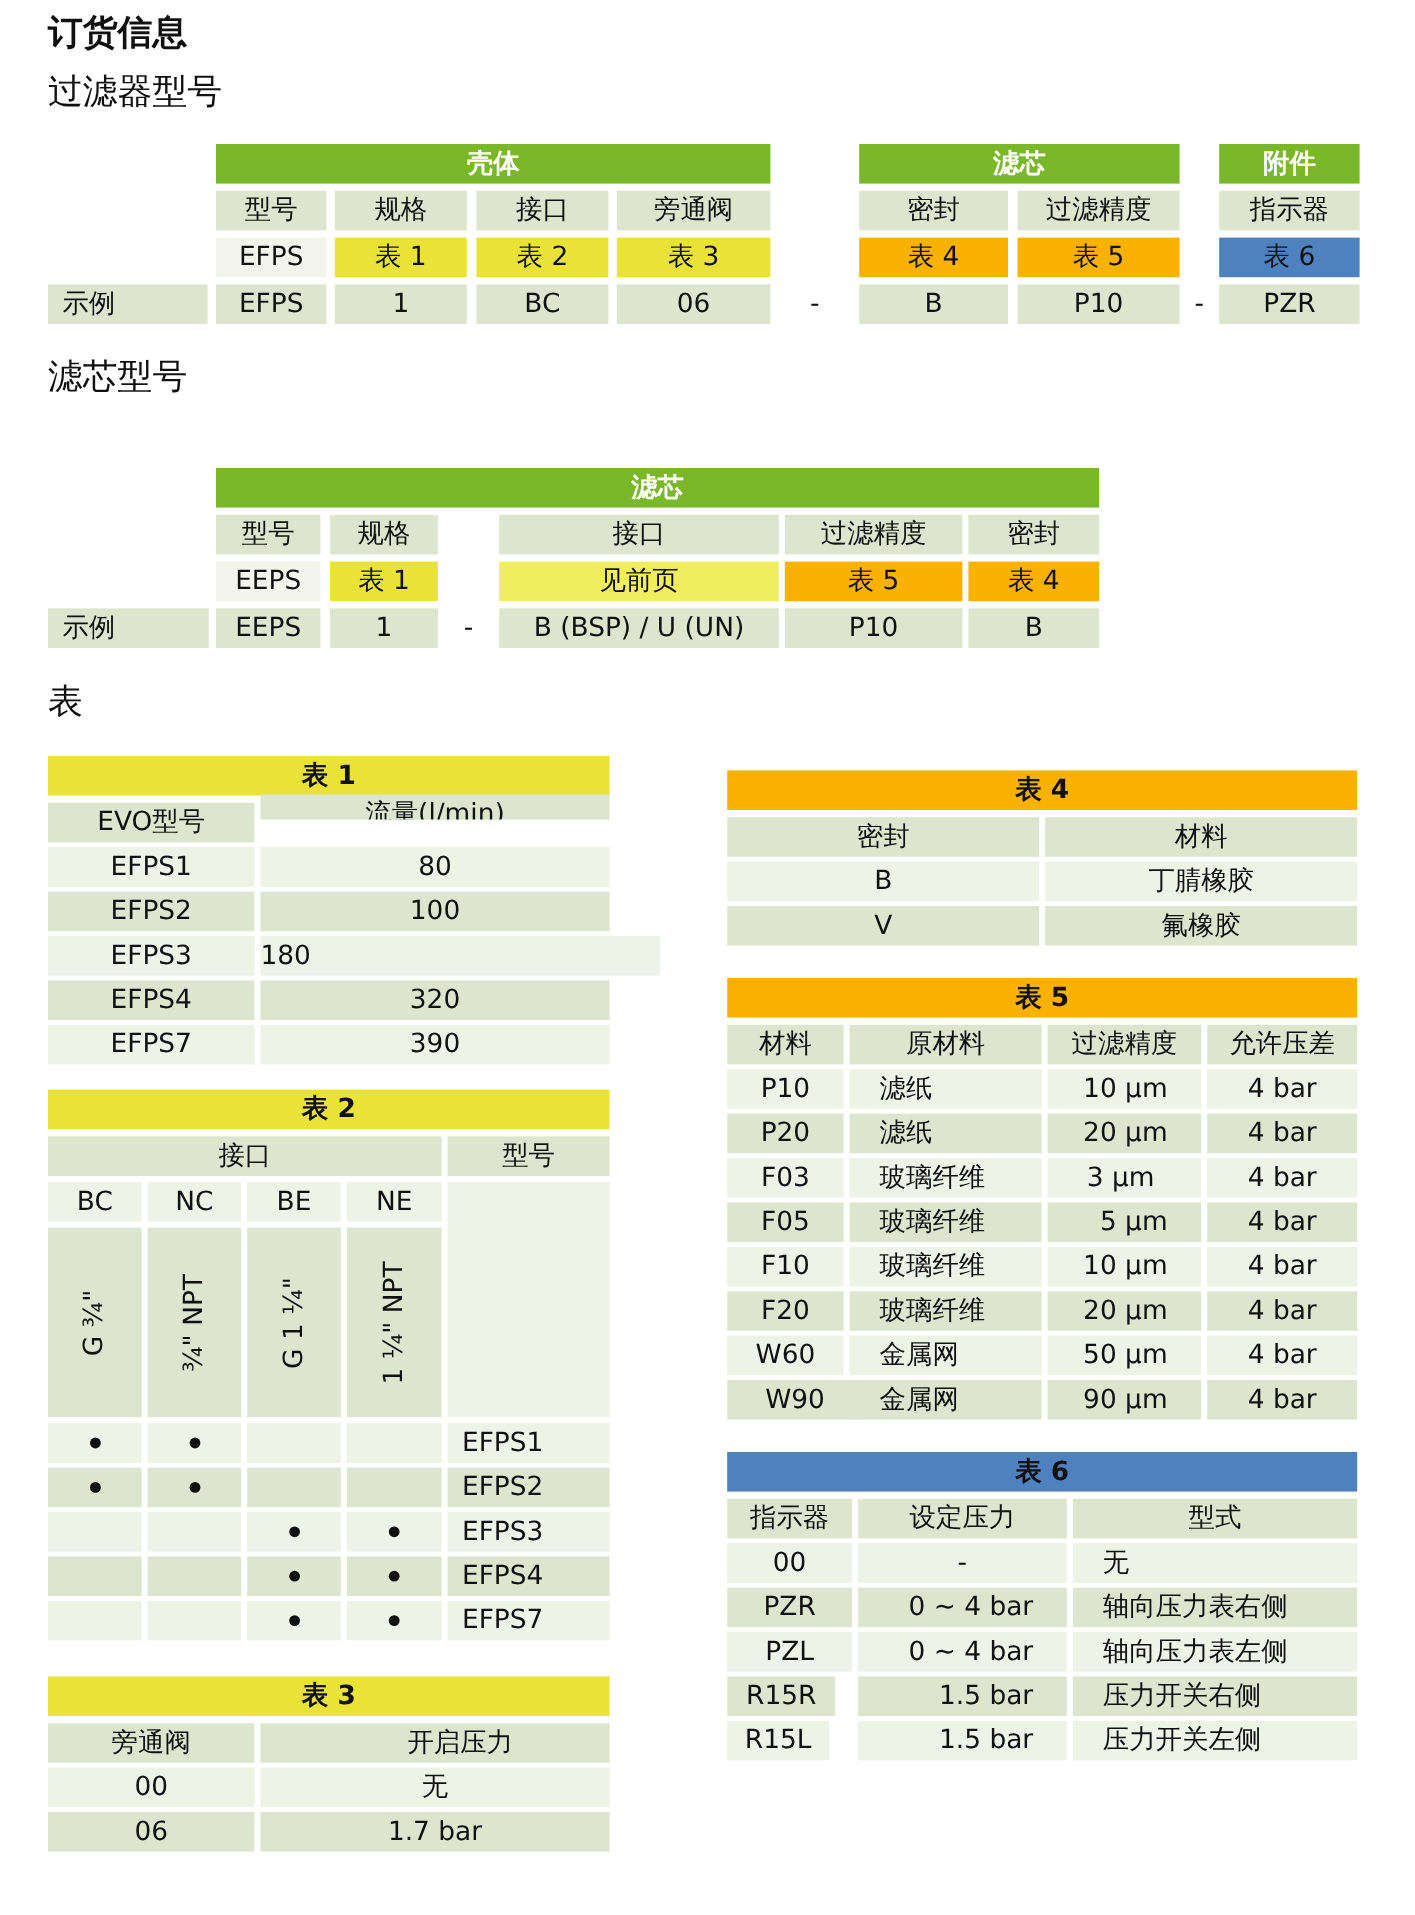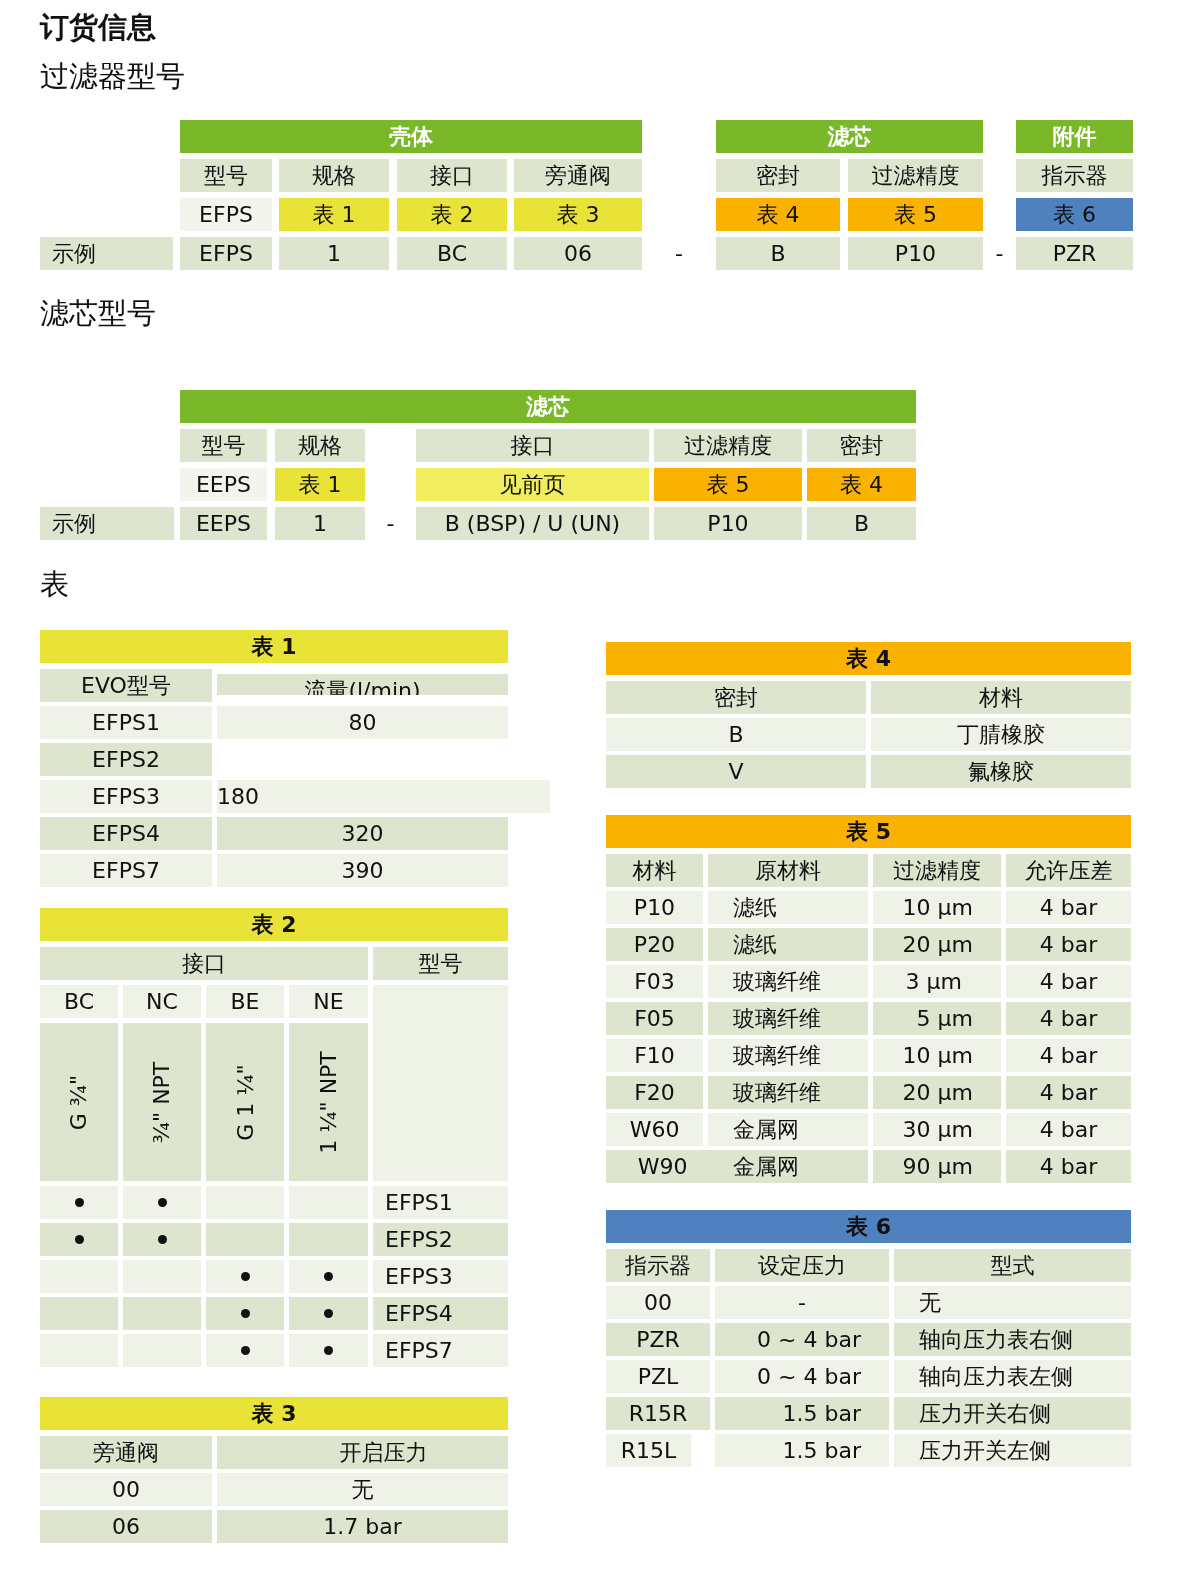--- a/index.html
+++ b/index.html
@@ -98,24 +98,25 @@
   <div class="cell sage" style="left:376px;top:117px;width:233px">B (BSP) / U (UN)</div>
   <div class="cell sage" style="left:614px;top:117px;width:148px">P10</div>
   <div class="cell sage" style="left:767px;top:117px;width:109px">B</div>
 </div>
 
 <div class="section" style="left:40px;top:565px">表</div>
 
 <div class="tbl" style="left: 40px; top: 630px; width: 468px; height: 257px;">
     <div class="cell bar yellow" style="left: 0px; top: 0px; width: 468px; height: 33px; line-height: 33px;">表 1</div>
     <div class="cell sage" style="left: 0px; top: 39px; width: 172px; height: 33px; line-height: 33px;">EVO型号</div>
-    <div class="cell sage" style="left: 177px; top: 44px; width: 291px; height: 21px; line-height: 33px;">流量(l/min)</div>
+    <div class="cell sage" style="left: 177px; top: 32px; width: 291px; height: 21px; line-height: 33px;">流量(l/min)</div>
     <div class="cell light" style="left: 0px; top: 76px; width: 172px; height: 33px; line-height: 33px; text-align: center;">EFPS1</div>
     <div class="cell light" style="left: 177px; top: 76px; width: 291px; height: 33px; line-height: 33px; text-align: center;">80</div>
     <div class="cell sage" style="left: 0px; top: 113px; width: 172px; height: 33px; line-height: 33px; text-align: center;">EFPS2</div>
+    <div class="cell sage" style="left: 177px; top: 113px; width: 291px; height: 33px; line-height: 33px; text-align: center;">100</div>
     <div class="cell light" style="left: 0px; top: 150px; width: 172px; height: 33px; line-height: 33px; text-align: center;">EFPS3</div>
     <div class="cell light" style="left: 177px; top: 150px; width: 333px; height: 33px; line-height: 33px; text-align: left;">180</div>
     <div class="cell sage" style="left: 0px; top: 187px; width: 172px; height: 33px; line-height: 33px; text-align: center;">EFPS4</div>
     <div class="cell sage" style="left: 177px; top: 187px; width: 291px; height: 33px; line-height: 33px; text-align: center;">320</div>
     <div class="cell light" style="left: 0px; top: 224px; width: 172px; height: 33px; line-height: 33px; text-align: center;">EFPS7</div>
     <div class="cell light" style="left: 177px; top: 224px; width: 291px; height: 33px; line-height: 33px; text-align: center;">390</div>
   </div>
 <div class="tbl" style="left: 40px; top: 1397px; width: 468px; height: 146px;">
     <div class="cell bar yellow" style="left: 0px; top: 0px; width: 468px; height: 33px; line-height: 33px;">表 3</div>
     <div class="cell sage" style="left: 0px; top: 39px; width: 172px; height: 33px; line-height: 33px;">旁通阀</div>
@@ -159,42 +160,42 @@
     <div class="cell light" style="left: 0px; top: 224px; width: 97px; height: 33px; line-height: 33px; text-align: center;">F10</div>
     <div class="cell light" style="left: 102px; top: 224px; width: 160px; height: 33px; line-height: 33px; text-align: left; padding-left: 25px;">玻璃纤维</div>
     <div class="cell light" style="left: 267px; top: 224px; width: 128px; height: 33px; line-height: 33px; text-align: right; padding-right: 28px;">10 µm</div>
     <div class="cell light" style="left: 400px; top: 224px; width: 125px; height: 33px; line-height: 33px; text-align: center;">4 bar</div>
     <div class="cell sage" style="left: 0px; top: 261px; width: 97px; height: 33px; line-height: 33px; text-align: center;">F20</div>
     <div class="cell sage" style="left: 102px; top: 261px; width: 160px; height: 33px; line-height: 33px; text-align: left; padding-left: 25px;">玻璃纤维</div>
     <div class="cell sage" style="left: 267px; top: 261px; width: 128px; height: 33px; line-height: 33px; text-align: right; padding-right: 28px;">20 µm</div>
     <div class="cell sage" style="left: 400px; top: 261px; width: 125px; height: 33px; line-height: 33px; text-align: center;">4 bar</div>
     <div class="cell light" style="left: 0px; top: 298px; width: 97px; height: 33px; line-height: 33px; text-align: center;">W60</div>
     <div class="cell light" style="left: 102px; top: 298px; width: 160px; height: 33px; line-height: 33px; text-align: left; padding-left: 25px;">金属网</div>
-    <div class="cell light" style="left: 267px; top: 298px; width: 128px; height: 33px; line-height: 33px; text-align: right; padding-right: 28px;">30 µm</div>
+    <div class="cell light" style="left: 267px; top: 298px; width: 128px; height: 33px; line-height: 33px; text-align: right; padding-right: 28px;">50 µm</div>
     <div class="cell light" style="left: 400px; top: 298px; width: 125px; height: 33px; line-height: 33px; text-align: center;">4 bar</div>
     <div class="cell sage" style="left: 0px; top: 335px; width: 113px; height: 33px; line-height: 33px; text-align: center;">W90</div>
     <div class="cell sage" style="left: 102px; top: 335px; width: 160px; height: 33px; line-height: 33px; text-align: left; padding-left: 25px;">金属网</div>
     <div class="cell sage" style="left: 267px; top: 335px; width: 128px; height: 33px; line-height: 33px; text-align: right; padding-right: 28px;">90 µm</div>
     <div class="cell sage" style="left: 400px; top: 335px; width: 125px; height: 33px; line-height: 33px; text-align: center;">4 bar</div>
   </div>
 <div class="tbl" style="left: 606px; top: 1210px; width: 525px; height: 257px;">
     <div class="cell bar blue" style="left: 0px; top: 0px; width: 525px; height: 33px; line-height: 33px;">表 6</div>
     <div class="cell sage" style="left: 0px; top: 39px; width: 104px; height: 33px; line-height: 33px;">指示器</div>
     <div class="cell sage" style="left: 109px; top: 39px; width: 174px; height: 33px; line-height: 33px;">设定压力</div>
     <div class="cell sage" style="left: 288px; top: 39px; width: 237px; height: 33px; line-height: 33px;">型式</div>
     <div class="cell light" style="left: 0px; top: 76px; width: 104px; height: 33px; line-height: 33px; text-align: center;">00</div>
     <div class="cell light" style="left: 109px; top: 76px; width: 174px; height: 33px; line-height: 33px; text-align: center;">-</div>
     <div class="cell light" style="left: 288px; top: 76px; width: 237px; height: 33px; line-height: 33px; text-align: left; padding-left: 25px;">无</div>
     <div class="cell sage" style="left: 0px; top: 113px; width: 104px; height: 33px; line-height: 33px; text-align: center;">PZR</div>
     <div class="cell sage" style="left: 109px; top: 113px; width: 174px; height: 33px; line-height: 33px; text-align: right; padding-right: 28px;">0 ~ 4 bar</div>
     <div class="cell sage" style="left: 288px; top: 113px; width: 237px; height: 33px; line-height: 33px; text-align: left; padding-left: 25px;">轴向压力表右侧</div>
     <div class="cell light" style="left: 0px; top: 150px; width: 104px; height: 33px; line-height: 33px; text-align: center;">PZL</div>
     <div class="cell light" style="left: 109px; top: 150px; width: 174px; height: 33px; line-height: 33px; text-align: right; padding-right: 28px;">0 ~ 4 bar</div>
     <div class="cell light" style="left: 288px; top: 150px; width: 237px; height: 33px; line-height: 33px; text-align: left; padding-left: 25px;">轴向压力表左侧</div>
-    <div class="cell sage" style="left: 0px; top: 187px; width: 104px; height: 33px; line-height: 33px; text-align: center;">R15R</div>
+    <div class="cell sage" style="left: 0px; top: 187px; width: 90px; height: 33px; line-height: 33px; text-align: center;">R15R</div>
     <div class="cell sage" style="left: 109px; top: 187px; width: 174px; height: 33px; line-height: 33px; text-align: right; padding-right: 28px;">1.5 bar</div>
     <div class="cell sage" style="left: 288px; top: 187px; width: 237px; height: 33px; line-height: 33px; text-align: left; padding-left: 25px;">压力开关右侧</div>
     <div class="cell light" style="left: 0px; top: 224px; width: 85px; height: 33px; line-height: 33px; text-align: center;">R15L</div>
     <div class="cell light" style="left: 109px; top: 224px; width: 174px; height: 33px; line-height: 33px; text-align: right; padding-right: 28px;">1.5 bar</div>
     <div class="cell light" style="left: 288px; top: 224px; width: 237px; height: 33px; line-height: 33px; text-align: left; padding-left: 25px;">压力开关左侧</div>
   </div>
 
 <div class="tbl" id="table2" style="left:40px;top:908px;width:468px;height:460px">
   <div class="cell bar yellow" style="left:0;top:0;width:468px">表 2</div>
 

